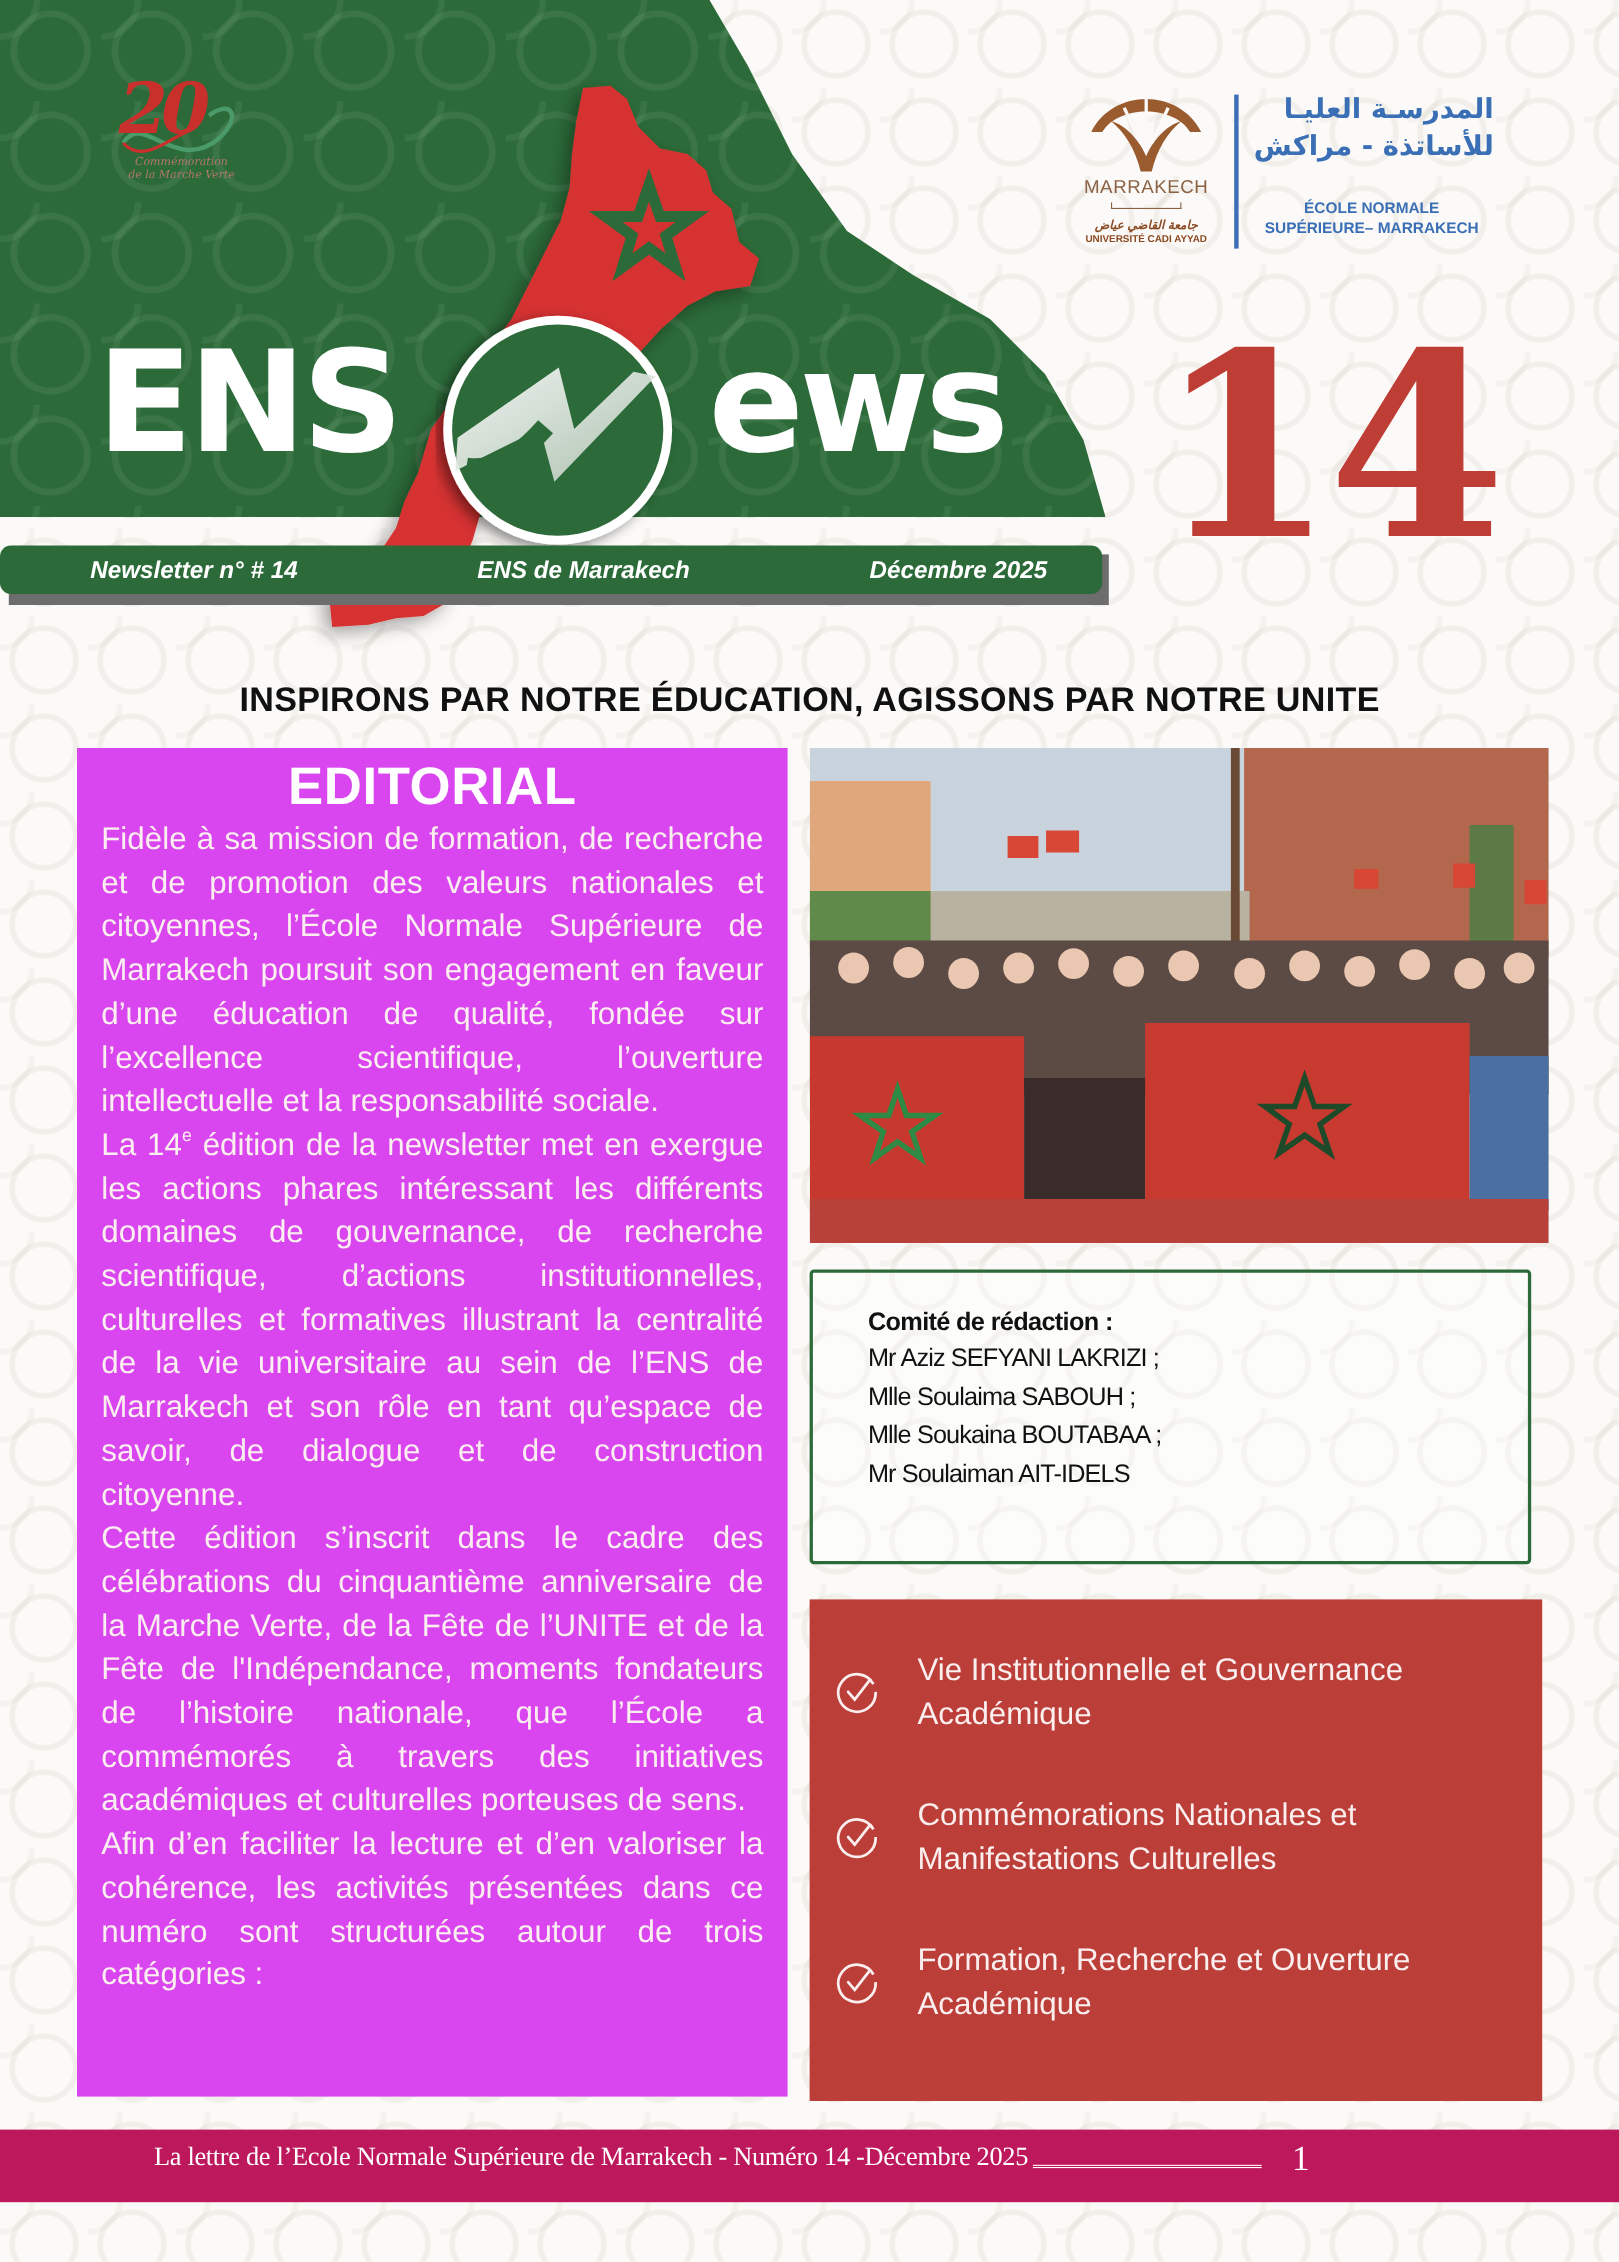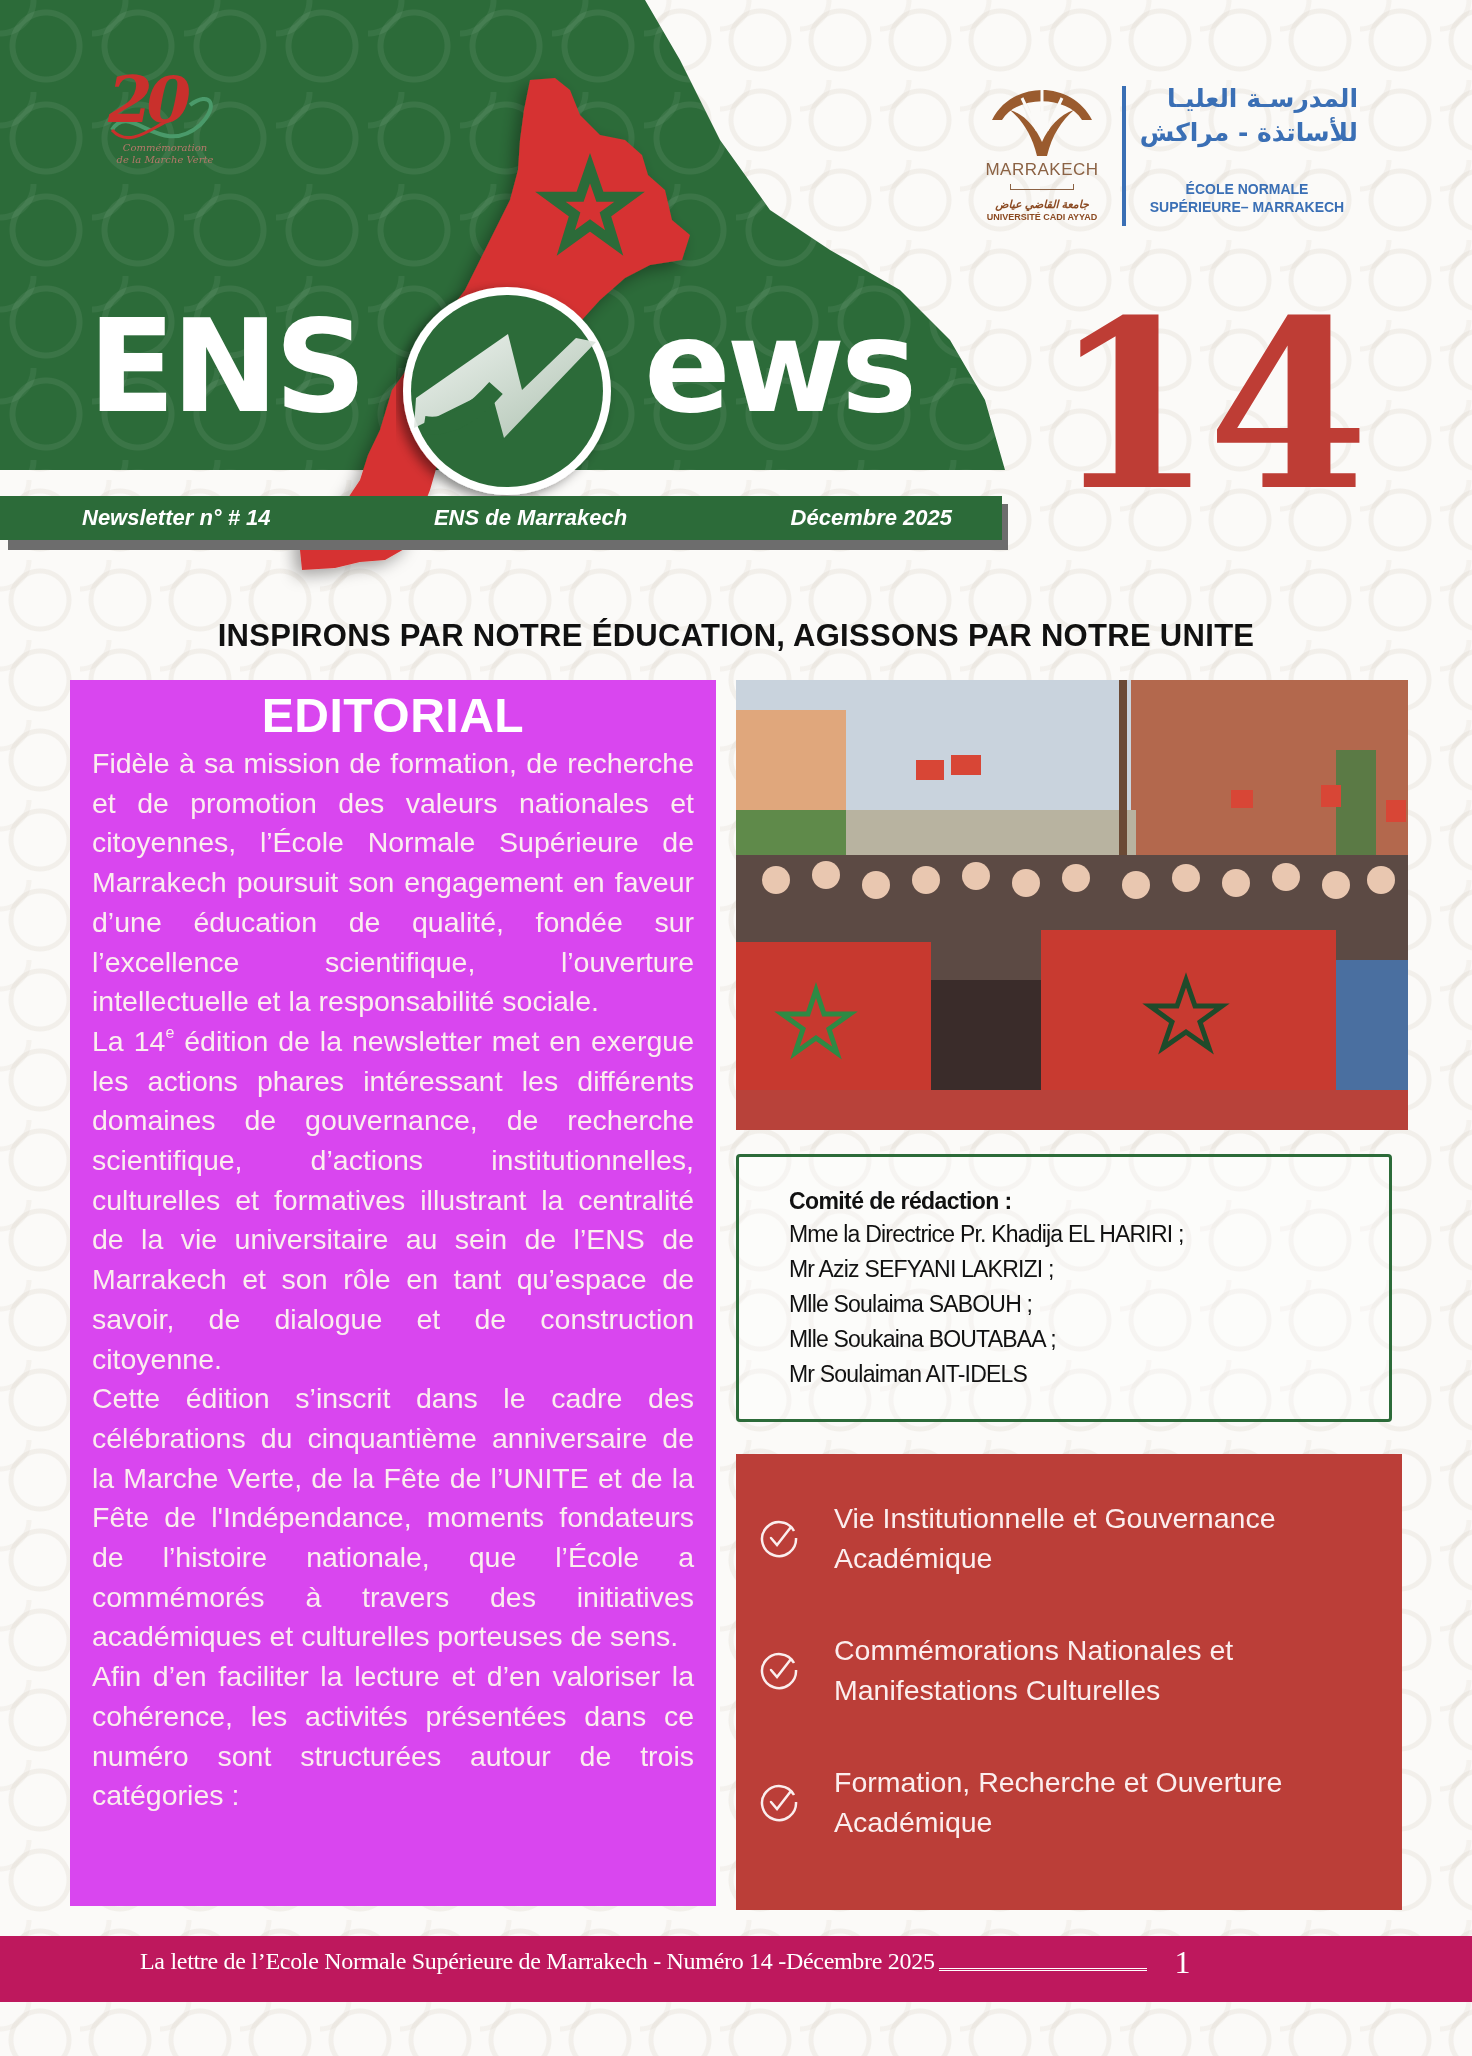--- a/index.html
+++ b/index.html
@@ -44,21 +44,21 @@
   #issue-big {
     left: 1052px; top: 290px; font-family: "DejaVu Serif", serif; font-weight: bold;
     font-size: 232px; line-height: 232px; color: #be3d35; letter-spacing: -6px;
   }
 
   #info-shadow { left: 8px; top: 504px; width: 1000px; height: 46px; background: #6d6d6d; }
   #info-bar {
     left: 0; top: 496px; width: 1002px; height: 44px; background: #2c6b39;
     display: flex; align-items: center; justify-content: space-between; padding: 0 50px 0 82px;
     font-family: "Liberation Sans", sans-serif; font-weight: bold; font-style: italic;
-    font-size: 22px; color: #ffffff;
+    font-size: 22px; color: #ffffff; border-radius: 10px;
   }
 
   
   #univ-logo { left: 982px; top: 80px; width: 120px; height: 150px; }
   #univ-name { position: absolute; left: 0; top: 80px; width: 120px; text-align: center; font-size: 17px; color: #8b6244; letter-spacing: 0.5px; }
   #univ-ar { position: absolute; left: 0; top: 118px; width: 120px; text-align: center; font-size: 11px; color: #8b4a22; font-weight: bold; font-style: italic; }
   #univ-fr { position: absolute; left: 0; top: 132px; width: 120px; text-align: center; font-size: 9px; color: #8b4a22; font-weight: bold; }
   #logo-divider { left: 1122px; top: 86px; width: 4px; height: 140px; background: #3a6fb5; }
   #ens-ar { left: 1134px; top: 82px; width: 224px; text-align: right; direction: rtl; font-family: "DejaVu Sans", sans-serif; font-weight: bold; font-size: 25px; line-height: 34px; color: #3a6fb5; }
   #ens-fr { left: 1132px; top: 180px; width: 230px; text-align: center; font-family: "Liberation Sans", sans-serif; font-weight: bold; font-size: 14px; line-height: 18px; color: #3a6fb5; }
@@ -244,21 +244,20 @@
         <rect x="215" y="75" width="30" height="20"></rect>
       <rect x="495" y="110" width="22" height="18"></rect>
         <rect x="585" y="105" width="20" height="22"></rect>
       <rect x="650" y="120" width="20" height="22"></rect>
     </g>
   </svg>
 </div>
 
 <div id="committee" class="abs">
   <div id="committee-title">Comité de rédaction :</div>
-  <div class="cm-item">Mme la Directrice Pr. Khadija  EL HARIRI ;</div>
   <div class="cm-item">Mr Aziz  SEFYANI LAKRIZI ;</div>
   <div class="cm-item">Mlle Soulaima SABOUH ;</div>
   <div class="cm-item">Mlle Soukaina BOUTABAA ;</div>
   <div class="cm-item">Mr Soulaiman AIT-IDELS</div>
 </div>
 
 <div id="categories" class="abs">
   <div class="cat">
     <svg class="cat-icon" viewBox="0 0 42 42">
       <path d="M36 14 A17 17 0 1 0 38 21" fill="none" stroke="#fbeeee" stroke-width="2.5"></path>

